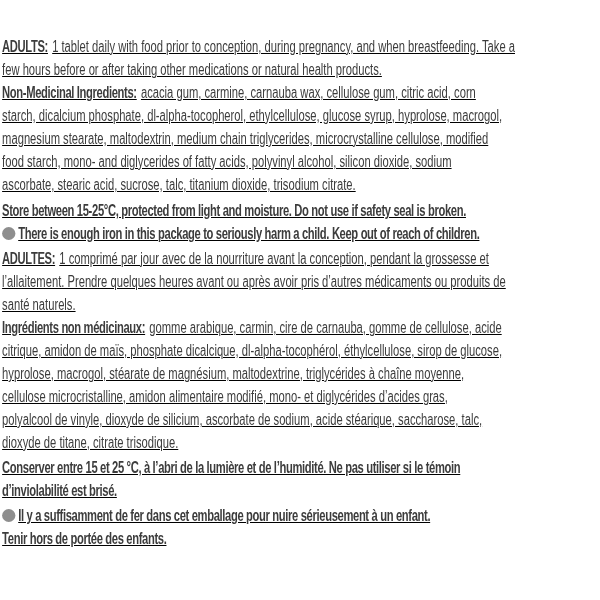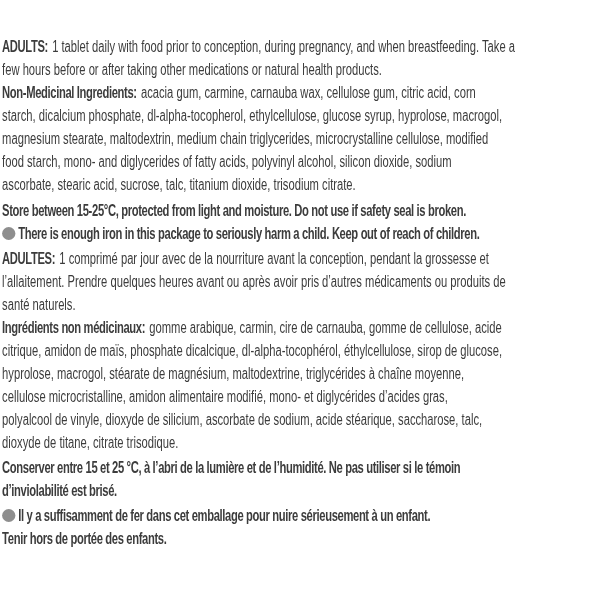--- a/index.html
+++ b/index.html
@@ -1,17 +1,17 @@
 <!DOCTYPE html>
 <html style="--text-color: #3c3c3c; --bullet-color: #8e8e8e;"><head>
 <meta charset="utf-8">
 <style>
   html,body{margin:0;padding:0;background:#ffffff;}
   body{width:600px;height:600px;overflow:hidden;}
-  .sheet{width:529px;height:600px;overflow:hidden;background:#ffffff;}
+  .sheet{width:529px;height:600px;overflow:hidden;background:#ffffff;text-decoration:underline;}
   .scale{
     width:857px;
     transform:scaleX(0.70);
     transform-origin:0 0;
     padding:35px 0 0 3px;
     font-family:"Liberation Sans", sans-serif;
     font-size:16px;
     line-height:23px;
     color:var(--text-color,#3c3c3c);
   }

